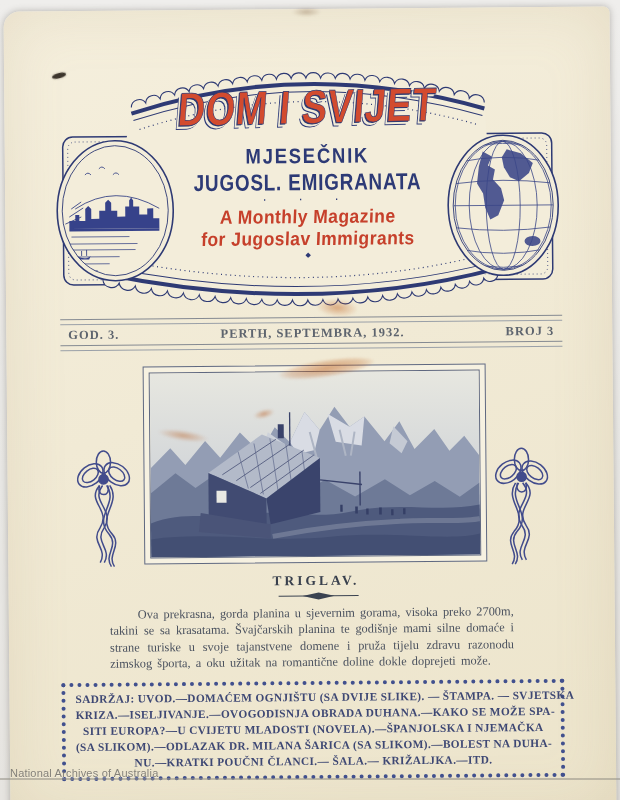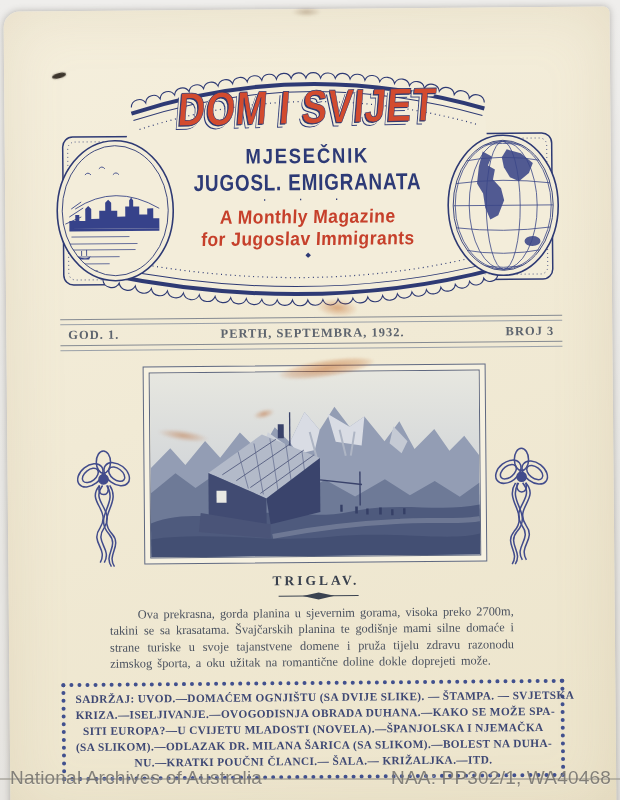--- a/index.html
+++ b/index.html
@@ -91,21 +91,21 @@
     background:radial-gradient(ellipse,rgba(140,110,80,.4) 0%,transparent 70%);}
   .staple-mark{
     position:absolute;left:48px;top:62px;width:14px;height:5px;border-radius:45%;
     background:#3c352c;transform:rotate(-14deg);box-shadow:0 0 2px rgba(60,50,40,.6);
     filter:blur(.3px);
   }
   
   .watermark{position:absolute;left:0;top:764px;width:620px;height:36px;z-index:40;}
   .watermark-line{position:absolute;left:0;top:14px;width:620px;height:1.6px;background:rgba(150,146,135,.55);}
   .wm-text{
-    position:absolute;top:3px;font-family:"Liberation Sans",sans-serif;font-size:19px;
+    position:absolute;top:3px;font-family:"Liberation Sans",sans-serif;font-size:11px;
     color:rgba(105,103,97,.8);text-shadow:0 1px 0 rgba(255,255,255,.35);
     letter-spacing:.2px;
   }
   .wm-left{left:10px;}
   .wm-right{right:9px;}
 </style>
 </head>
 <body>
 
 <div class="paper">
@@ -176,21 +176,21 @@
     <div class="mast-sub2">JUGOSL. EMIGRANATA</div>
     <div class="mast-dots">· · ·</div>
     <div class="mast-tag1">A Monthly Magazine</div>
     <div class="mast-tag2">for Jugoslav Immigrants</div>
     <div class="mast-diamond">◆</div>
   </div>
 
   <div class="dateline">
     <div class="rule"></div>
     <div class="dateline-row">
-      <span>GOD. 1.</span>
+      <span>GOD. 3.</span>
       <span>PERTH, SEPTEMBRA, 1932.</span>
       <span>BROJ 3</span>
     </div>
     <div class="rule"></div>
   </div>
 
   <div class="photo-frame">
     <div class="photo-inner">
       <svg viewBox="0 0 330 184" preserveAspectRatio="none">
         <defs>
@@ -291,14 +291,13 @@
   <div class="stain stain-a"></div>
   <div class="stain stain-b"></div>
   <div class="stain stain-c"></div>
   <div class="stain stain-d"></div>
   <div class="stain stain-top"></div>
 </div>
 
 <div class="watermark">
   <div class="watermark-line"></div>
   <span class="wm-text wm-left">National Archives of Australia</span>
-  <span class="wm-text wm-right">NAA: PP302/1, WA40468</span>
 </div>
 
 </body></html>

